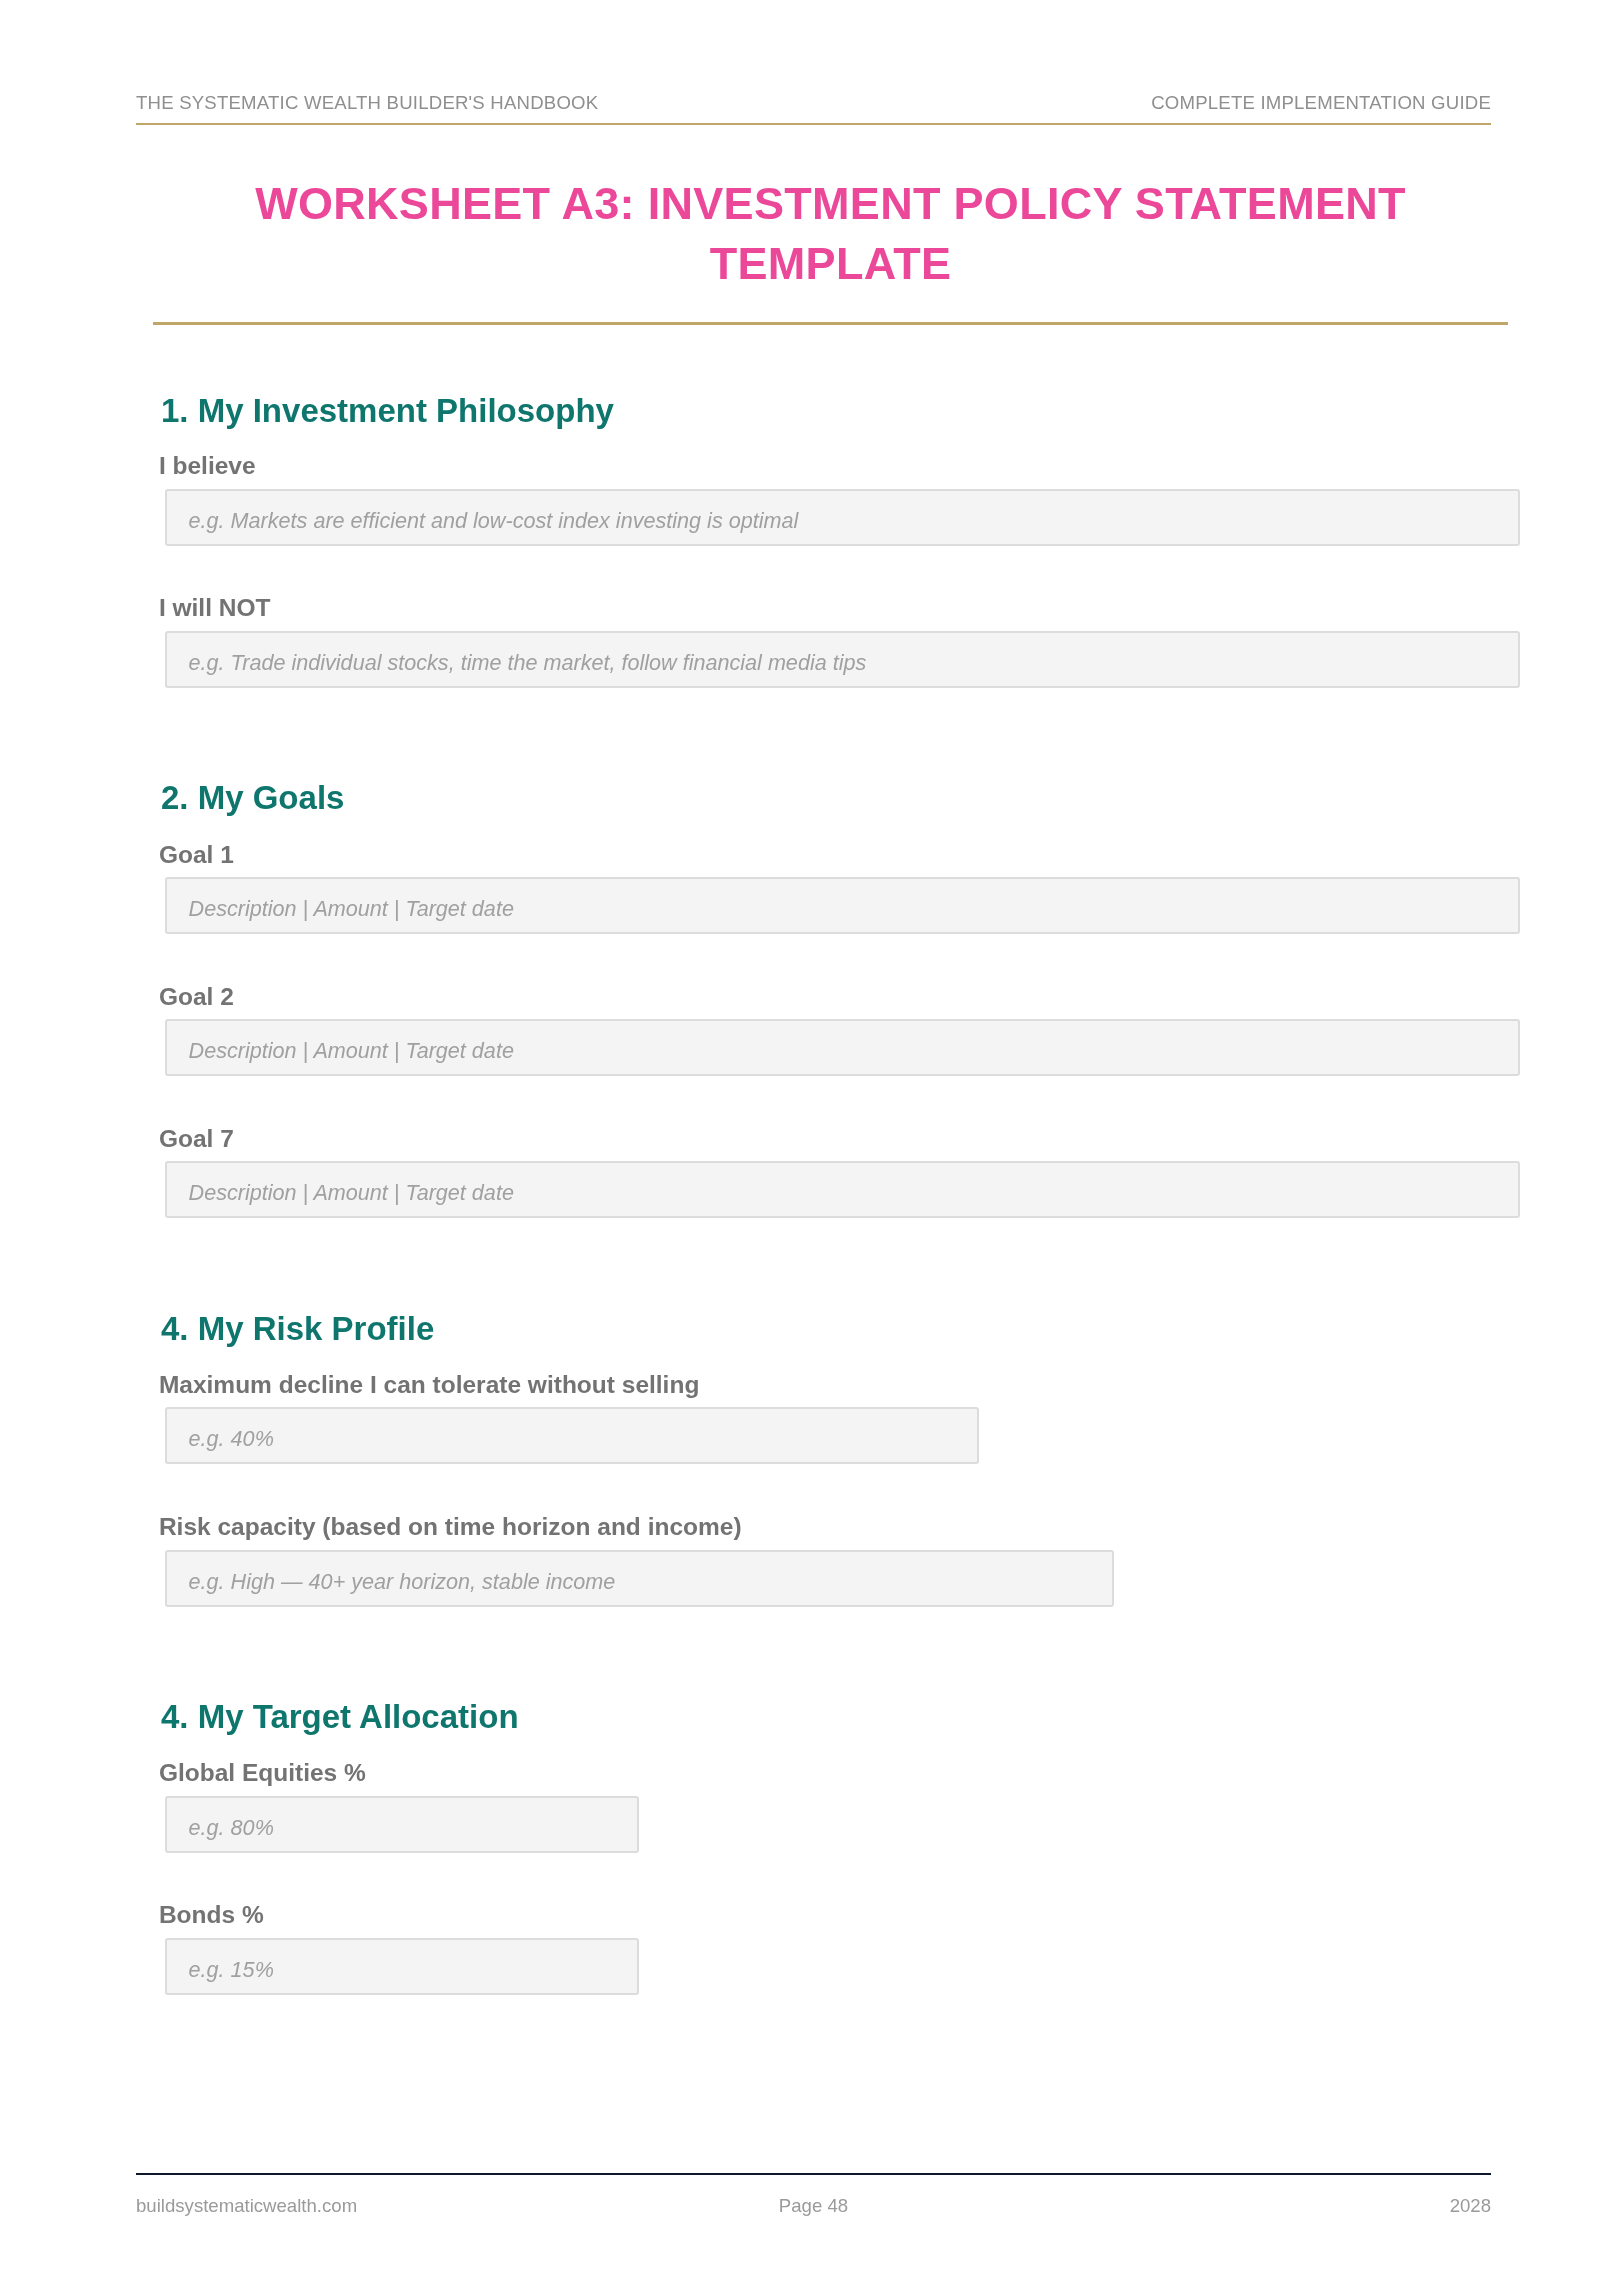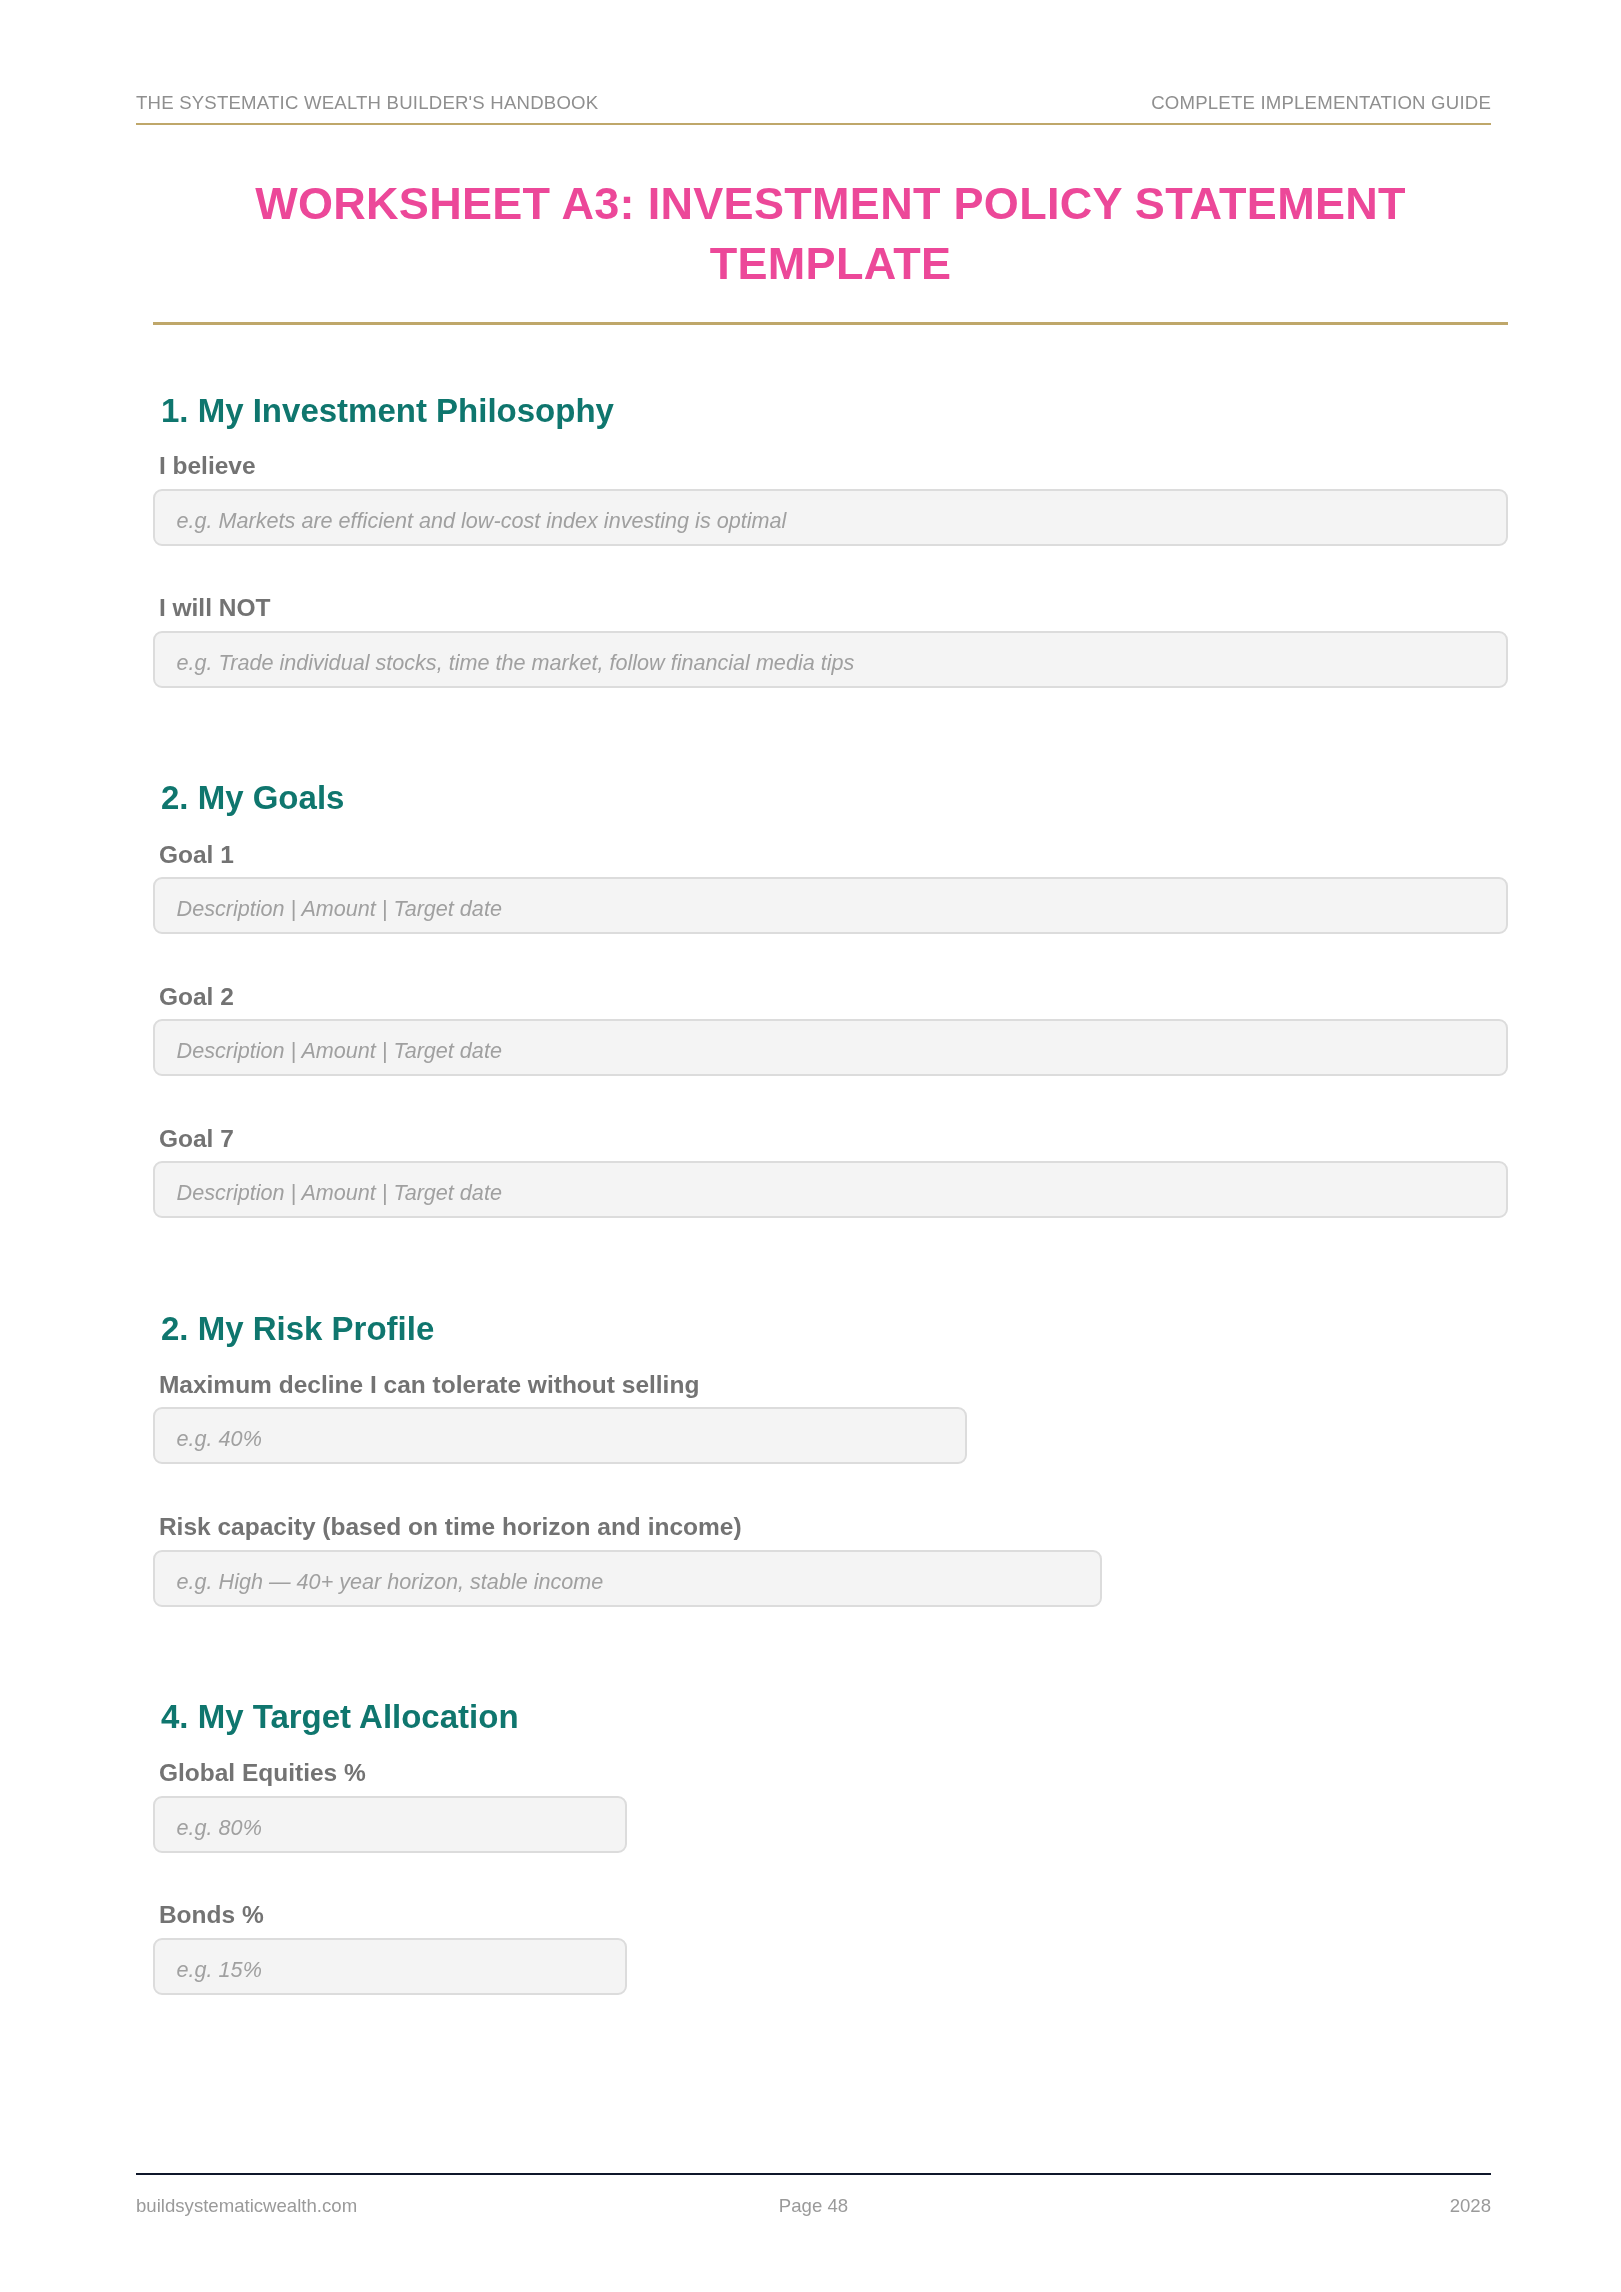--- a/index.html
+++ b/index.html
@@ -17,22 +17,22 @@
            font-size: 45px; font-weight: bold; line-height: 60px; color: #ec4899;
            letter-spacing: 0.3px; }
   .title-rule { position: absolute; left: 153px; top: 322px; width: 1355px; height: 2.9px;
                 background: #bfa76a; }
 
   .content { position: absolute; left: 153px; top: 0; width: 1355px; }
   .section-heading { position: absolute; left: 6px; font-size: 33px; font-weight: bold;
                      color: #0f766e; margin: 2px; }
   .field-label { position: absolute; left: 5.9px; font-size: 24.5px; font-weight: bold;
                  color: #737373; }
-  .field-input { position: absolute; left: 0; height: 57px; box-sizing: border-box;
-                 background: #f4f4f4; border: 2px solid #dcdcdc; border-radius: 9px;
+  .field-input { position: absolute; left: 12px; height: 57px; box-sizing: border-box;
+                 background: #f4f4f4; border: 2px solid #dcdcdc; border-radius: 3px;
                  padding: 0 21.6px; display: flex; align-items: center; }
   .field-input .placeholder { font-size: 21.6px; font-style: italic; color: #a0a0a0;
                               position: relative; top: 3.9px; }
 
   .page-footer { position: absolute; left: 136px; top: 2173px; width: 1355px;
                  border-top: 2px solid #0f172a; height: 49px; }
   .page-footer span { position: absolute; top: 19.6px; font-size: 18.6px; color: #9a9a9a; }
   .page-footer .f-left { left: 0; }
   .page-footer .f-center { left: 0; width: 100%; text-align: center; }
   .page-footer .f-right { right: 0; }
@@ -75,21 +75,21 @@
   <div class="field-label" style="top:983px;">Goal 2</div>
   <div class="field-input" style="top:1019px; width:1355px;">
     <span class="placeholder">Description | Amount | Target date</span>
   </div>
 
   <div class="field-label" style="top:1125px;">Goal 7</div>
   <div class="field-input" style="top:1161px; width:1355px;">
     <span class="placeholder">Description | Amount | Target date</span>
   </div>
 
-  <h2 class="section-heading" style="top:1308px;">2. My Risk Profile</h2>
+  <h2 class="section-heading" style="top:1308px;">4. My Risk Profile</h2>
 
   <div class="field-label" style="top:1371px;">Maximum decline I can tolerate without selling</div>
   <div class="field-input" style="top:1407px; width:814px;">
     <span class="placeholder">e.g. 40%</span>
   </div>
 
   <div class="field-label" style="top:1513px;">Risk capacity (based on time horizon and income)</div>
   <div class="field-input" style="top:1550px; width:949px;">
     <span class="placeholder">e.g. High — 40+ year horizon, stable income</span>
   </div>

